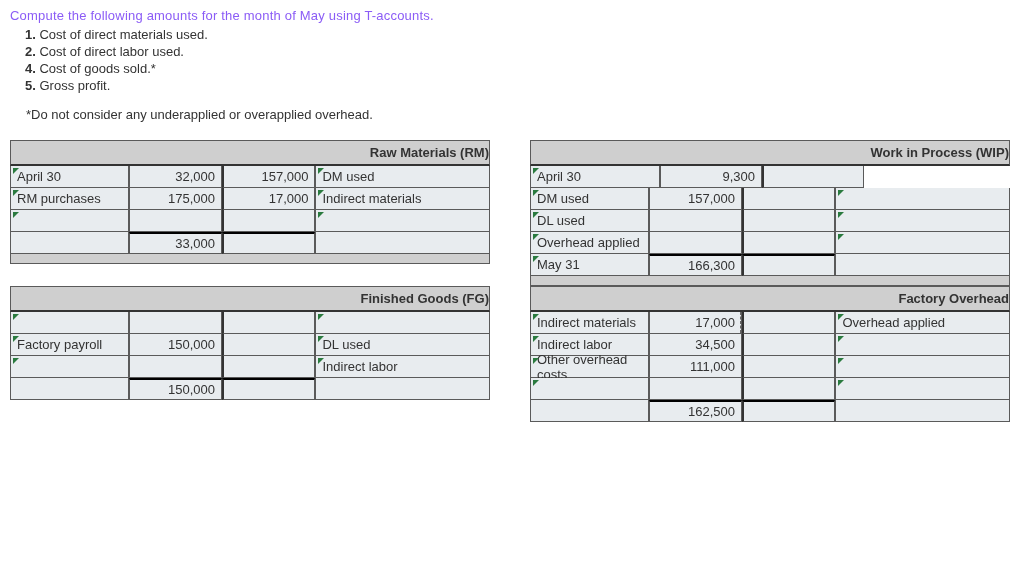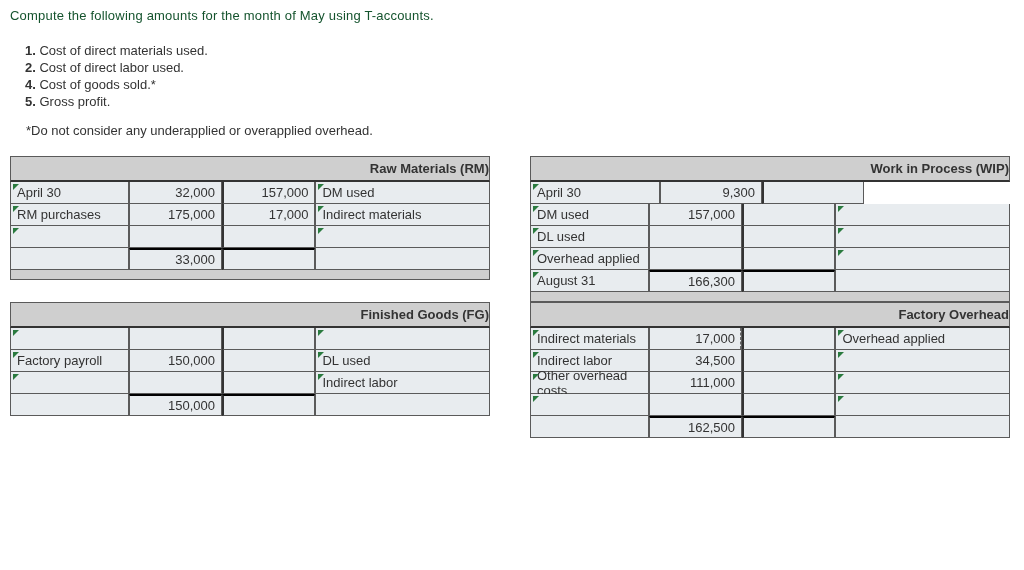--- a/index.html
+++ b/index.html
@@ -1,16 +1,16 @@
 <!DOCTYPE html>
 <html><head>
 <meta charset="utf-8">
 <style>
 body{margin:0;padding:8px 10px;font-family:Arial,Helvetica,sans-serif;font-size:13px;color:#333;background:#fff}
-.intro{color:#14532d;letter-spacing:.2px;margin-bottom:20px}
+.intro{color:#8b5cf6;letter-spacing:.2px;margin-bottom:4px}
 ol{margin:4px 0 10px 6px;padding:0}
 ol li{margin:2px 9px;color:#333}
 ol li .num{font-weight:bold}
 .note{margin:14px 0 18px 16px}
 .grid{display:grid;grid-template-columns:480px 40px 480px;gap:0}
 .spacer{width:40px}
 .tacc{width:480px}
 .thead{background:#cfcfcf;border:1px solid #5a5a5a;border-bottom:2px solid #333;text-align:right;font-weight:bold;padding:4px 0}
 .row{display:flex;height:22px}
 .cell{border:1px solid #5a5a5a;border-top:none;background:#e8ecef;box-sizing:border-box;position:relative;display:flex;align-items:center;padding:0 6px}
@@ -143,21 +143,21 @@
         </div>
       <div class="cell c-num"></div>
       <div class="cell c-num mid"></div>
       <div class="cell c-desc">
           <span class="tri"></span>
         </div>
     </div>
     <div class="row totrow">
       <div class="cell c-lab">
           <span class="tri"></span>
-          <span>August 31</span>
+          <span>May 31</span>
         </div>
       <div class="cell c-num">
           <span>166,300</span>
         </div>
       <div class="cell c-num mid"></div>
       <div class="cell c-desc"></div>
     </div>
     <div class="row sep">
         <div class="cell" style="width:480px"></div>
       </div>

